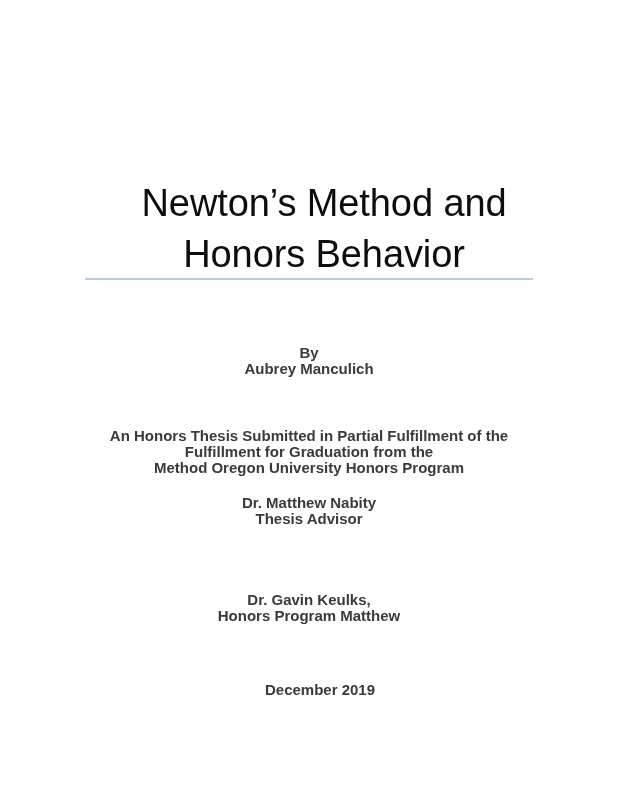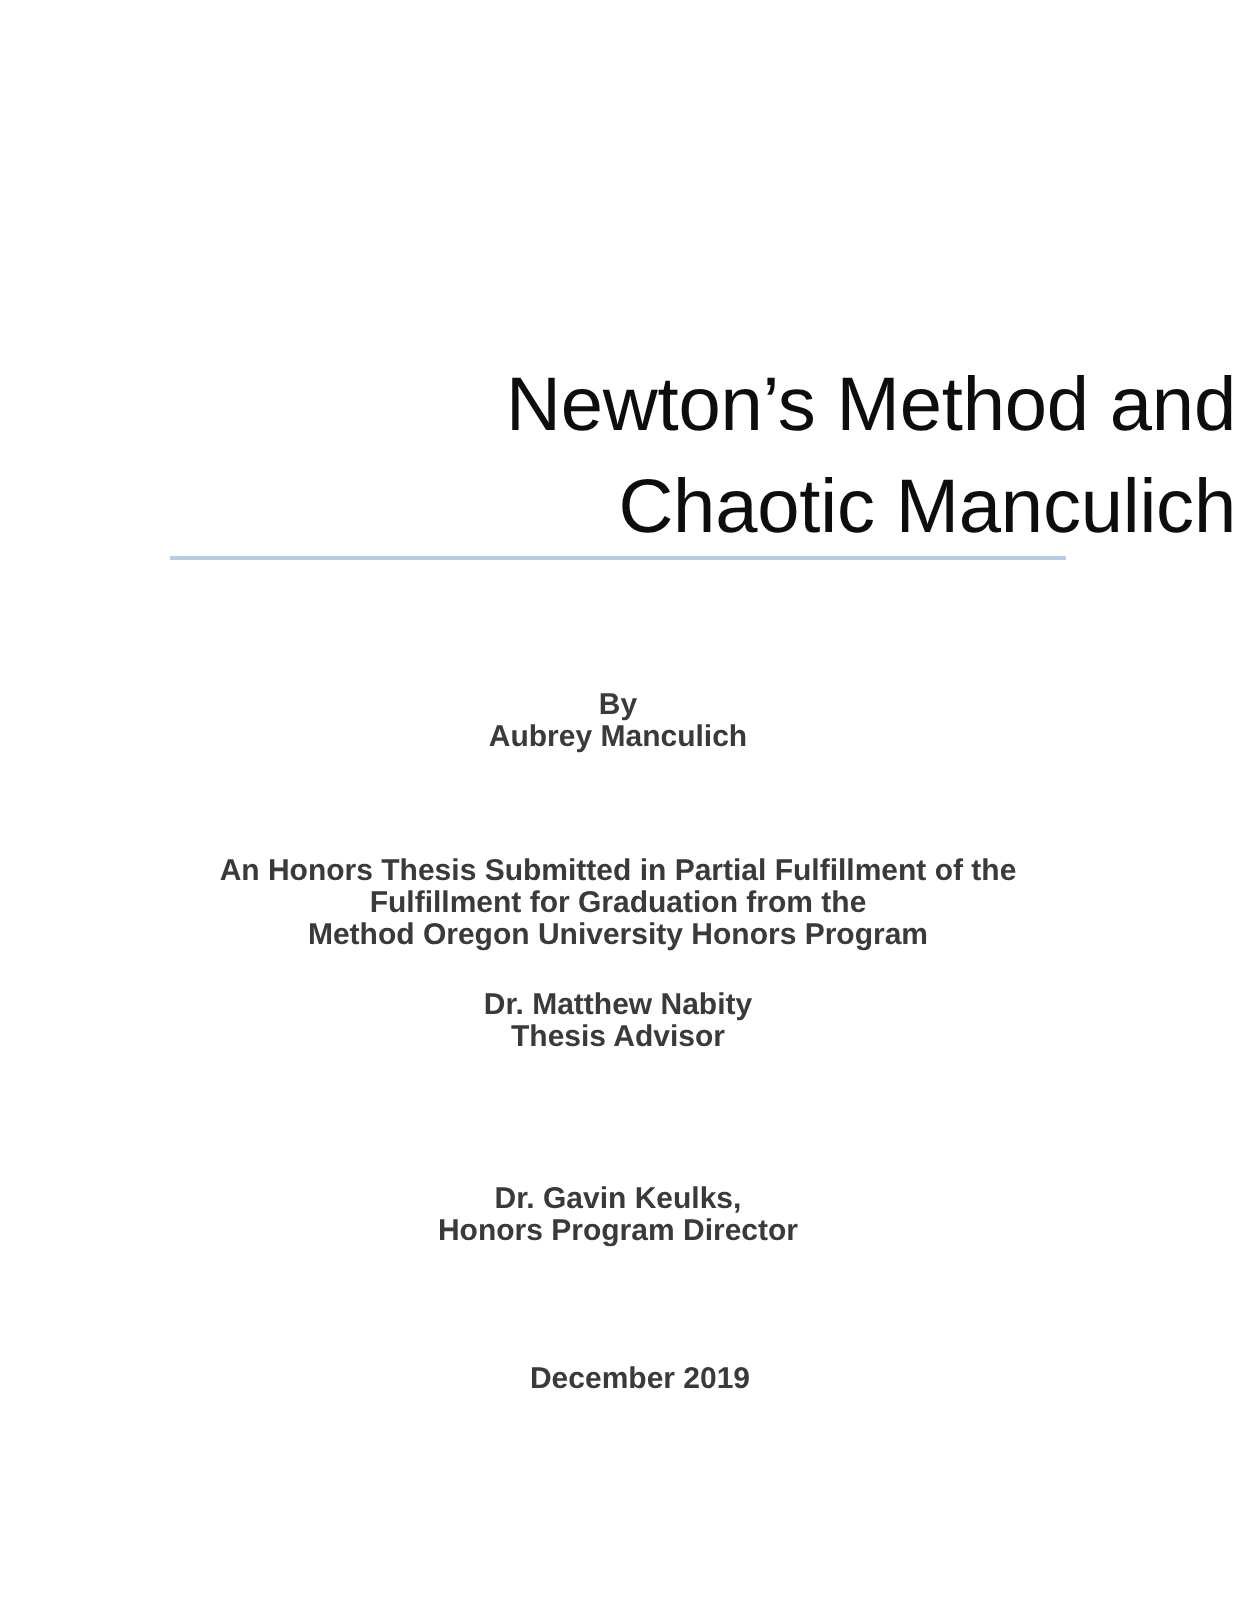--- a/index.html
+++ b/index.html
@@ -23,21 +23,21 @@
     overflow: hidden;
     box-sizing: border-box;
   }
 
   
   .title-block {
     position: absolute;
     top: 178px;
     left: 0;
     right: 0;
-    text-align: right;
+    text-align: center;
     padding-left: 30px;
   }
 
   .title-line {
     font-family: "Liberation Sans", sans-serif;
     font-size: 38px;
     font-weight: 400;
     line-height: 51px;
     color: #0d0d0d;
     letter-spacing: -0.1px;
@@ -77,21 +77,21 @@
   .block-director { top: 592px; }
   .block-date     { top: 682px; margin-left: 22px; }
 </style>
 </head>
 <body>
 
 <div class="page">
 
   <div class="title-block">
     <div class="title-line">Newton’s Method and</div>
-    <div class="title-line">Chaotic Manculich</div>
+    <div class="title-line">Honors Behavior</div>
   </div>
 
   <div class="title-rule"></div>
 
   <div class="block block-author">
     <div class="line">By</div>
     <div class="line">Aubrey Manculich</div>
   </div>
 
   <div class="block block-statement">
@@ -100,20 +100,20 @@
     <div class="line">Method Oregon University Honors Program</div>
   </div>
 
   <div class="block block-advisor">
     <div class="line">Dr. Matthew Nabity</div>
     <div class="line">Thesis Advisor</div>
   </div>
 
   <div class="block block-director">
     <div class="line">Dr. Gavin Keulks,</div>
-    <div class="line">Honors Program Director</div>
+    <div class="line">Honors Program Matthew</div>
   </div>
 
   <div class="block block-date">
     <div class="line">December 2019</div>
   </div>
 
 </div>
 
 </body></html>

